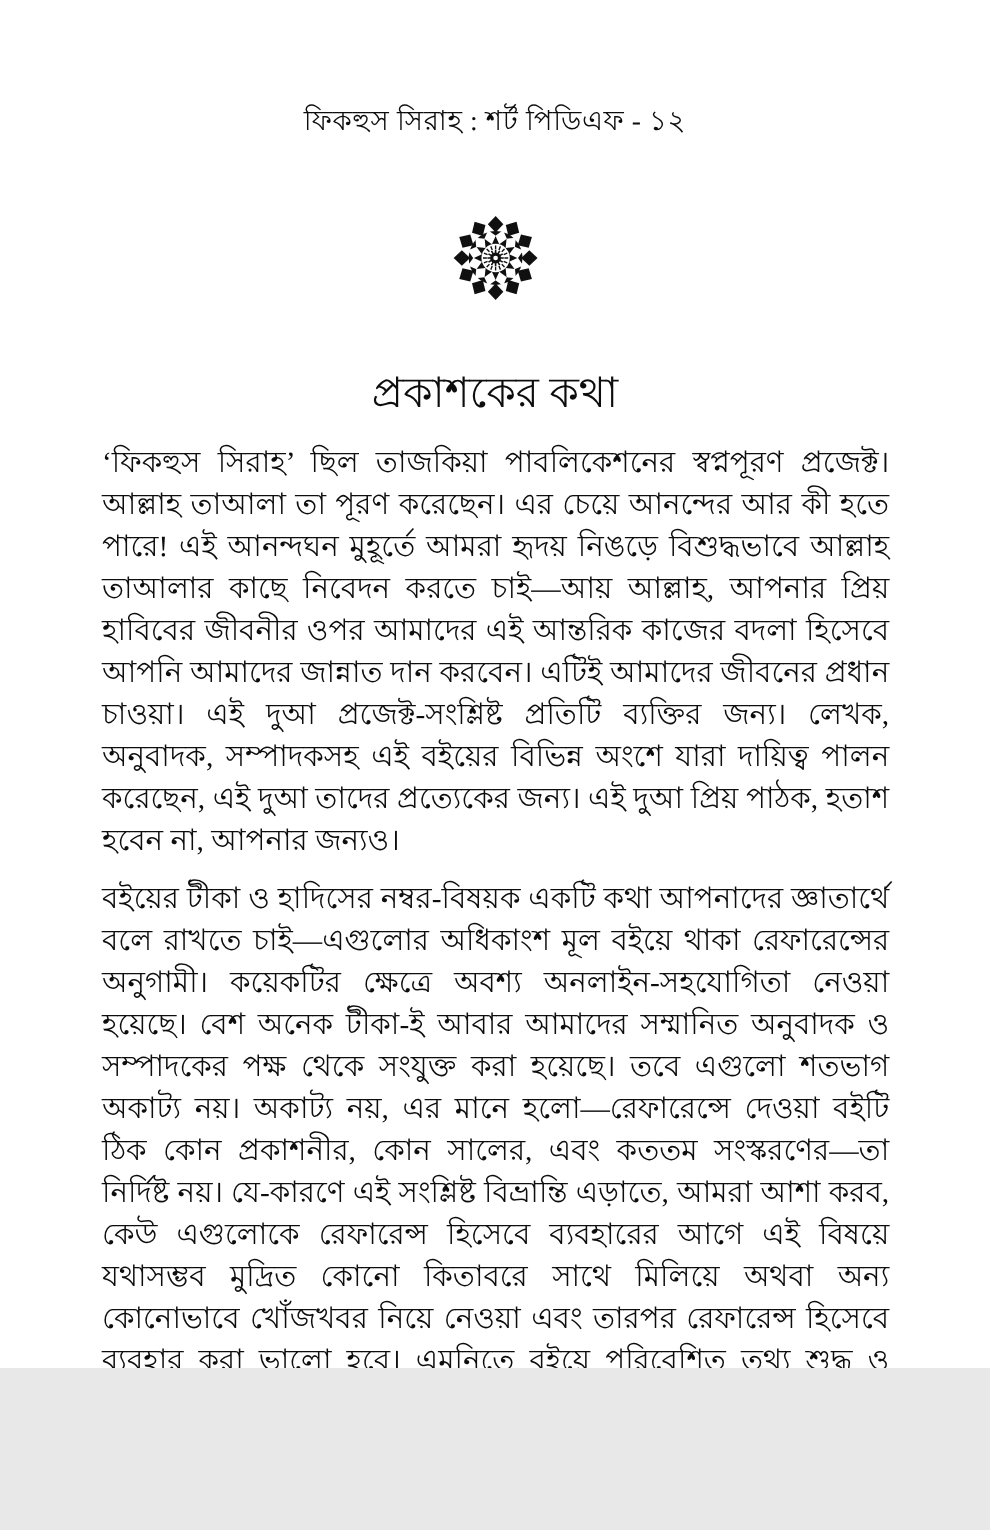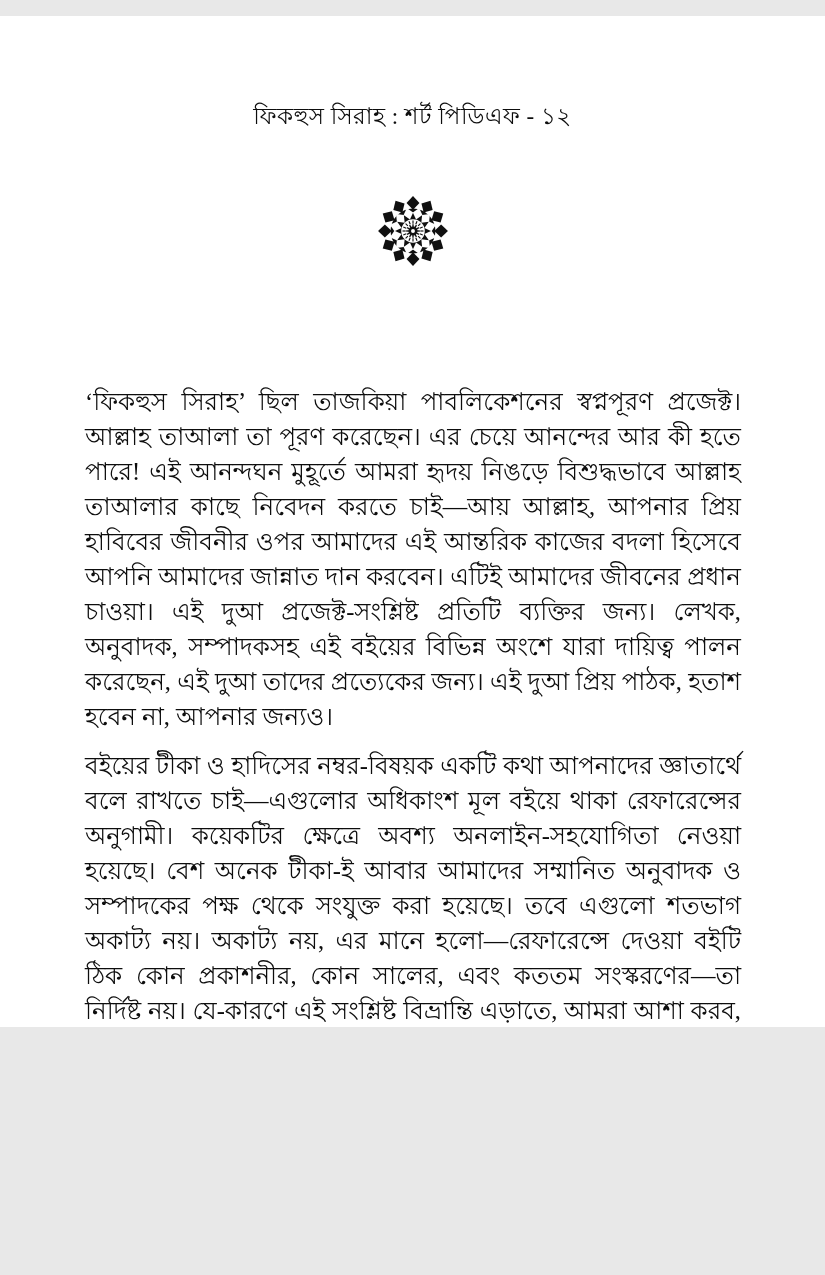--- a/index.html
+++ b/index.html
@@ -1,20 +1,20 @@
 <!DOCTYPE html>
 <html lang="bn"><head>
 <meta charset="utf-8">
 <style>
   html, body { margin: 0; padding: 0; background: #e8e8e8; }
   .page {
     position: relative;
     width: 825px;
-    height: 1011px;
-    margin: 16px auto;
+    height: 1140px;
+    margin: 0 auto;
     background: #ffffff;
     overflow: hidden;
     font-family: "Liberation Serif", serif;
     color: #0d0d0d;
   }
   .running-header {
     position: absolute;
     top: 82px;
     left: 0;
     width: 100%;
@@ -190,20 +190,21 @@
           <use href="#spk" transform="rotate(240)"></use>
         <use href="#spk" transform="rotate(270)"></use>
           <use href="#spk" transform="rotate(300)"></use>
           <use href="#spk" transform="rotate(330)"></use>
       </g>
       <circle cx="0" cy="0" r="6" fill="#101010"></circle>
       <circle cx="0" cy="0" r="2.6" fill="#ffffff"></circle>
     </svg>
   </div>
 
+  <h1 class="section-title">প্রকাশকের কথা</h1>
 
   <div class="body-text">
     <p>‘ফিকহুস সিরাহ’ ছিল তাজকিয়া পাবলিকেশনের স্বপ্নপূরণ প্রজেক্ট। আল্লাহ তাআলা তা পূরণ করেছেন। এর চেয়ে আনন্দের আর কী হতে পারে! এই আনন্দঘন মুহূর্তে আমরা হৃদয় নিঙড়ে বিশুদ্ধভাবে আল্লাহ তাআলার কাছে নিবেদন করতে চাই—আয় আল্লাহ, আপনার প্রিয় হাবিবের জীবনীর ওপর আমাদের এই আন্তরিক কাজের বদলা হিসেবে আপনি আমাদের জান্নাত দান করবেন। এটিই আমাদের জীবনের প্রধান চাওয়া। এই দুআ প্রজেক্ট-সংশ্লিষ্ট প্রতিটি ব্যক্তির জন্য। লেখক, অনুবাদক, সম্পাদকসহ এই বইয়ের বিভিন্ন অংশে যারা দায়িত্ব পালন করেছেন, এই দুআ তাদের প্রত্যেকের জন্য। এই দুআ প্রিয় পাঠক, হতাশ হবেন না, আপনার জন্যও।</p>
     <p>বইয়ের টীকা ও হাদিসের নম্বর-বিষয়ক একটি কথা আপনাদের জ্ঞাতার্থে বলে রাখতে চাই—এগুলোর অধিকাংশ মূল বইয়ে থাকা রেফারেন্সের অনুগামী। কয়েকটির ক্ষেত্রে অবশ্য অনলাইন-সহযোগিতা নেওয়া হয়েছে। বেশ অনেক টীকা-ই আবার আমাদের সম্মানিত অনুবাদক ও সম্পাদকের পক্ষ থেকে সংযুক্ত করা হয়েছে। তবে এগুলো শতভাগ অকাট্য নয়। অকাট্য নয়, এর মানে হলো—রেফারেন্সে দেওয়া বইটি ঠিক কোন প্রকাশনীর, কোন সালের, এবং কততম সংস্করণের—তা নির্দিষ্ট নয়। যে-কারণে এই সংশ্লিষ্ট বিভ্রান্তি এড়াতে, আমরা আশা করব, কেউ এগুলোকে রেফারেন্স হিসেবে ব্যবহারের আগে এই বিষয়ে যথাসম্ভব মুদ্রিত কোনো কিতাবরে সাথে মিলিয়ে অথবা অন্য কোনোভাবে খোঁজখবর নিয়ে নেওয়া এবং তারপর রেফারেন্স হিসেবে ব্যবহার করা ভালো হবে। এমনিতে বইয়ে পরিবেশিত তথ্য শুদ্ধ ও যথার্থ রাখার শতভাগ চেষ্টা আমরা</p>
   </div>
 
   <div class="logo">
     <span class="ruhama">ruhama</span>
     <span class="bubble-wrap">
       <span class="bubble">shop</span>

